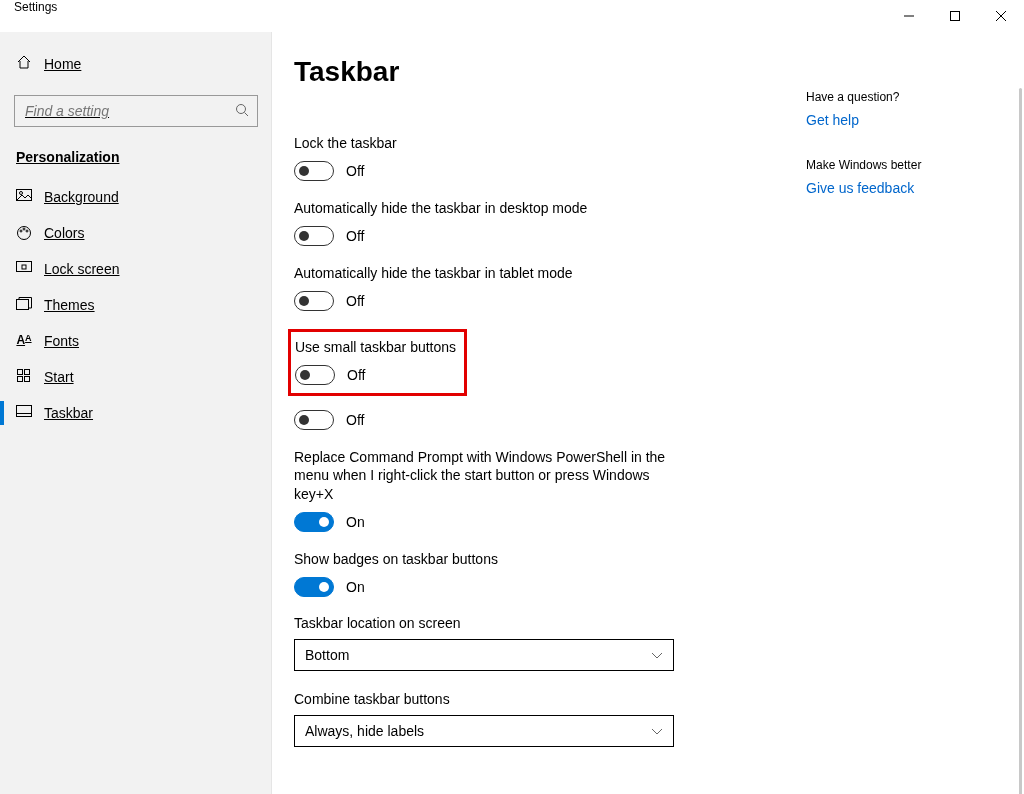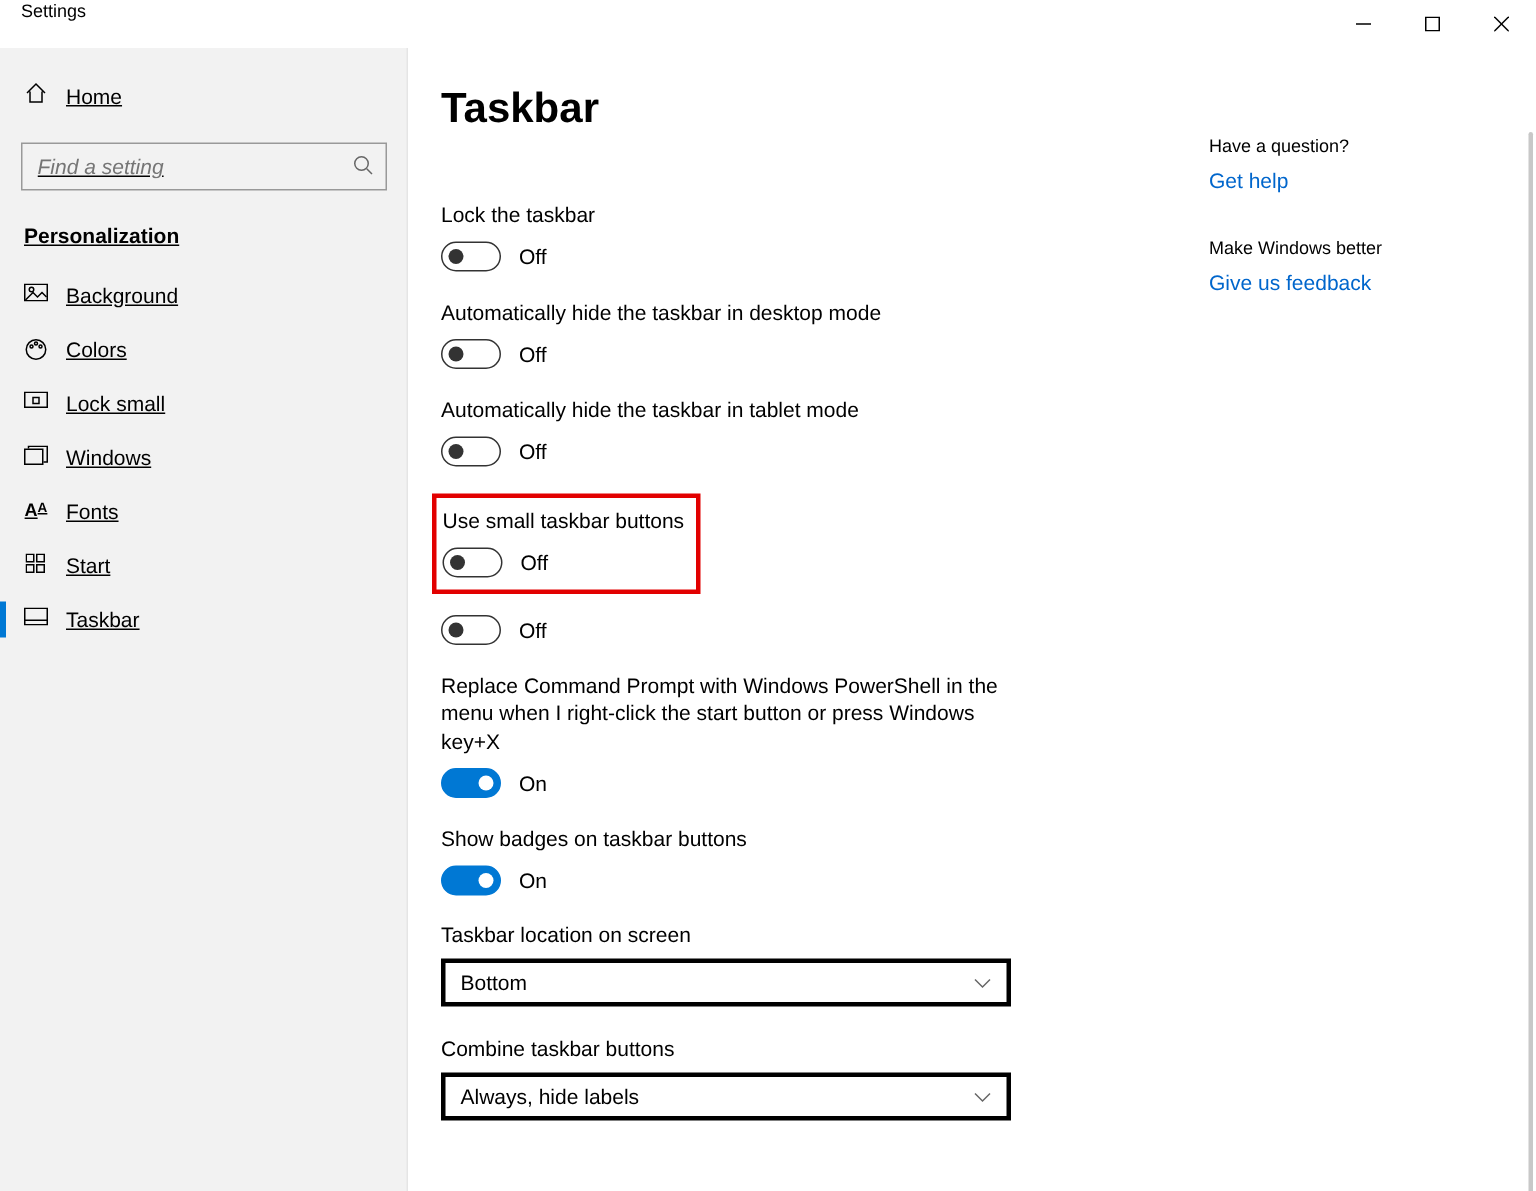--- a/index.html
+++ b/index.html
@@ -40,21 +40,21 @@
   .toggle { width: 40px; height: 20px; border: 1px solid #333; border-radius: 10px; position: relative; background: #fff; }
   .toggle .thumb { width: 10px; height: 10px; border-radius: 50%; background: #333; position: absolute; top: 4px; left: 4px; }
   .toggle.on { background: #0078d4; border-color: #0078d4; }
   .toggle.on .thumb { background: #fff; left: auto; right: 4px; }
   .toggle-state { font-size: 14px; }
 
   .highlight-box { border: 3px solid #e20000; padding: 6px 8px 8px 4px; margin-left: -6px; margin-bottom: 14px; display: inline-block; }
 
   .select-wrap { margin-bottom: 20px; }
   .select-label { font-size: 14px; margin-bottom: 8px; }
-  .select { width: 380px; height: 32px; border: 3px solid #000000; display: flex; align-items: center; justify-content: space-between; padding: 0 10px; font-size: 14px; background: #fff; }
+  .select { width: 380px; height: 32px; border: 1px solid #000000; display: flex; align-items: center; justify-content: space-between; padding: 0 10px; font-size: 14px; background: #fff; }
 
   .aside { position: absolute; right: 28px; top: 58px; width: 190px; }
   .aside .head { font-size: 12px; margin-bottom: 8px; }
   .aside .alink { color: #0066cc; font-size: 14px; display: block; margin-bottom: 30px; }
 
   .scrollbar { position: absolute; right: 2px; top: 56px; width: 3px; height: 722px; background: #c8c8c8; border-radius: 2px; }
 </style>
 </head>
 <body>
 
@@ -124,30 +124,30 @@
         </span>
       <span>Colors</span>
     </div>
     <div class="nav-item">
       <span class="icon">
           <svg width="16" height="12" viewBox="0 0 16 12" fill="none" stroke="#000">
             <rect x="0.5" y="0.5" width="15" height="10"></rect>
             <rect x="6" y="4" width="4" height="4"></rect>
           </svg>
         </span>
-      <span>Lock small</span>
+      <span>Lock screen</span>
     </div>
     <div class="nav-item">
       <span class="icon">
           <svg width="16" height="14" viewBox="0 0 16 14" fill="none" stroke="#000">
             <rect x="0.5" y="2.5" width="12" height="10"></rect>
             <path d="M3 2 V0.5 H15.5 V11 H13"></path>
           </svg>
         </span>
-      <span>Windows</span>
+      <span>Themes</span>
     </div>
     <div class="nav-item">
       <span class="icon" style="font-size:12px;font-weight:600;">A<span style="font-size:9px;">A</span></span>
       <span>Fonts</span>
     </div>
     <div class="nav-item">
       <span class="icon">
           <svg width="14" height="14" viewBox="0 0 14 14" fill="none" stroke="#000">
             <rect x="0.5" y="0.5" width="5" height="5"></rect>
             <rect x="7.5" y="0.5" width="5" height="5"></rect>

